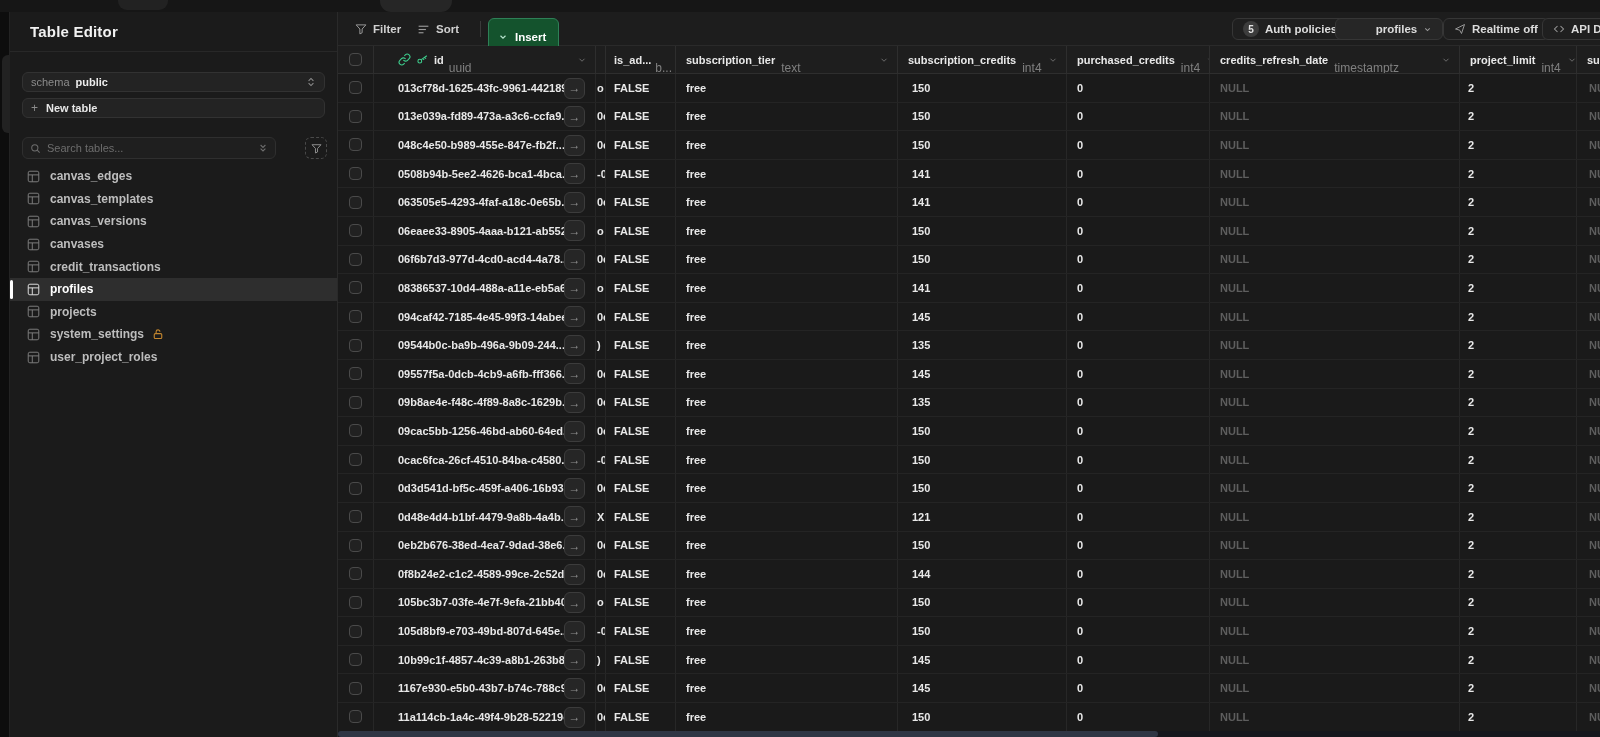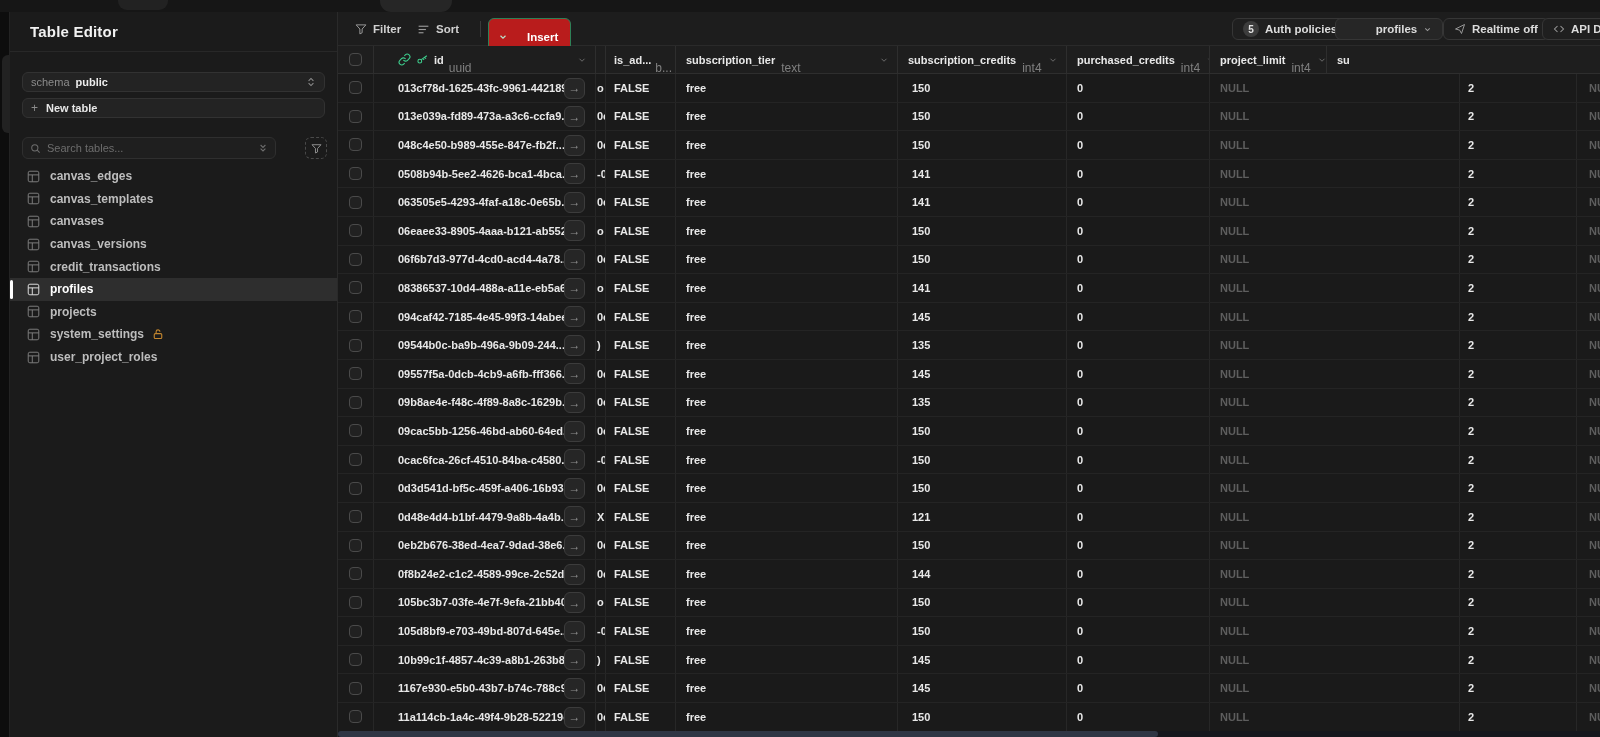--- a/index.html
+++ b/index.html
@@ -54,22 +54,22 @@
   
   .main { position:absolute; left:338px; top:12px; width:1262px; height:725px; background:#1a1a1a; overflow:hidden; }
 
   .toolbar { position:absolute; left:0; top:0; width:100%; height:34px; background:#1d1d1d; border-bottom:1px solid #2a2a2a; }
   .tb-btn { position:absolute; top:6px; height:22px; display:flex; align-items:center; gap:6px; color:#d0d0d0;
     font-size:11.5px; font-weight:600; cursor:pointer; background:transparent; border:none; }
   .tb-btn .t-icon { color:#9a9a9a; }
   .tb-filter { left:17px; }
   .tb-sort { left:79px; }
   .tb-divider { position:absolute; left:142px; top:9px; width:1px; height:16px; background:#3a3a3a; }
-  .insert-btn { position:absolute; left:150px; top:6px; height:38px; padding:0 12px 0 9px; display:flex; align-items:center; gap:19px;
-    background:#b91c1c; border:1px solid #2e8057; border-radius:6px; color:#fff; font-size:11.5px; font-weight:700; cursor:pointer; }
+  .insert-btn { position:absolute; left:150px; top:6px; height:38px; padding:0 12px 0 9px; display:flex; align-items:center; gap:7px;
+    background:#14532d; border:1px solid #2e8057; border-radius:6px; color:#fff; font-size:11.5px; font-weight:700; cursor:pointer; }
   .insert-btn .chev { color:#b9e6cf; }
 
   .pill { position:absolute; top:6px; height:22px; display:flex; align-items:center; gap:6px; padding:0 10px;
     border:1px solid #363636; border-radius:6px; background:#1f1f1f; color:#dcdcdc; font-size:11.5px; font-weight:600;
     cursor:pointer; white-space:nowrap; }
   .pill .p-icon { color:#9a9a9a; }
   .pill-auth { left:894px; }
   .count-badge { width:16px; height:16px; border-radius:50%; background:#3c3c3c; color:#e3e3e3; font-size:10px;
     font-weight:700; display:flex; align-items:center; justify-content:center; }
   .pill-role { left:997px; background:#262626; }
@@ -196,31 +196,31 @@
         <span class="sb-item-label">canvas_templates</span>
       </div>
       <div class="sb-item">
         <span class="tbl-icon">
           <svg width="13" height="13" viewBox="0 0 16 16" fill="none" stroke="currentColor" stroke-width="1.2">
             <rect x="1.5" y="1.5" width="13" height="13" rx="2"></rect>
             <line x1="1.5" y1="6" x2="14.5" y2="6"></line>
             <line x1="6.5" y1="6" x2="6.5" y2="14.5"></line>
           </svg>
         </span>
-        <span class="sb-item-label">canvases</span>
+        <span class="sb-item-label">canvas_versions</span>
       </div>
       <div class="sb-item">
         <span class="tbl-icon">
           <svg width="13" height="13" viewBox="0 0 16 16" fill="none" stroke="currentColor" stroke-width="1.2">
             <rect x="1.5" y="1.5" width="13" height="13" rx="2"></rect>
             <line x1="1.5" y1="6" x2="14.5" y2="6"></line>
             <line x1="6.5" y1="6" x2="6.5" y2="14.5"></line>
           </svg>
         </span>
-        <span class="sb-item-label">canvas_versions</span>
+        <span class="sb-item-label">canvases</span>
       </div>
       <div class="sb-item">
         <span class="tbl-icon">
           <svg width="13" height="13" viewBox="0 0 16 16" fill="none" stroke="currentColor" stroke-width="1.2">
             <rect x="1.5" y="1.5" width="13" height="13" rx="2"></rect>
             <line x1="1.5" y1="6" x2="14.5" y2="6"></line>
             <line x1="6.5" y1="6" x2="6.5" y2="14.5"></line>
           </svg>
         </span>
         <span class="sb-item-label">credit_transactions</span>
@@ -392,20 +392,29 @@
     </div>
     <div class="hcell hc-purch">
       <span class="col-name">purchased_credits</span>
       <span class="col-type">int4</span>
       <span class="h-chev">
         <svg width="10" height="10" viewBox="0 0 16 16" fill="none" stroke="currentColor" stroke-width="1.6">
             <polyline points="4,6 8,10 12,6"></polyline>
           </svg>
       </span>
     </div>
+    <div class="hcell hc-refresh">
+      <span class="col-name">credits_refresh_date</span>
+      <span class="col-type">timestamptz</span>
+      <span class="h-chev">
+        <svg width="10" height="10" viewBox="0 0 16 16" fill="none" stroke="currentColor" stroke-width="1.6">
+            <polyline points="4,6 8,10 12,6"></polyline>
+          </svg>
+      </span>
+    </div>
     <div class="hcell hc-limit">
       <span class="col-name">project_limit</span>
       <span class="col-type">int4</span>
       <span class="h-chev">
         <svg width="10" height="10" viewBox="0 0 16 16" fill="none" stroke="currentColor" stroke-width="1.6">
             <polyline points="4,6 8,10 12,6"></polyline>
           </svg>
       </span>
     </div>
     <div class="hcell hc-overflow">

